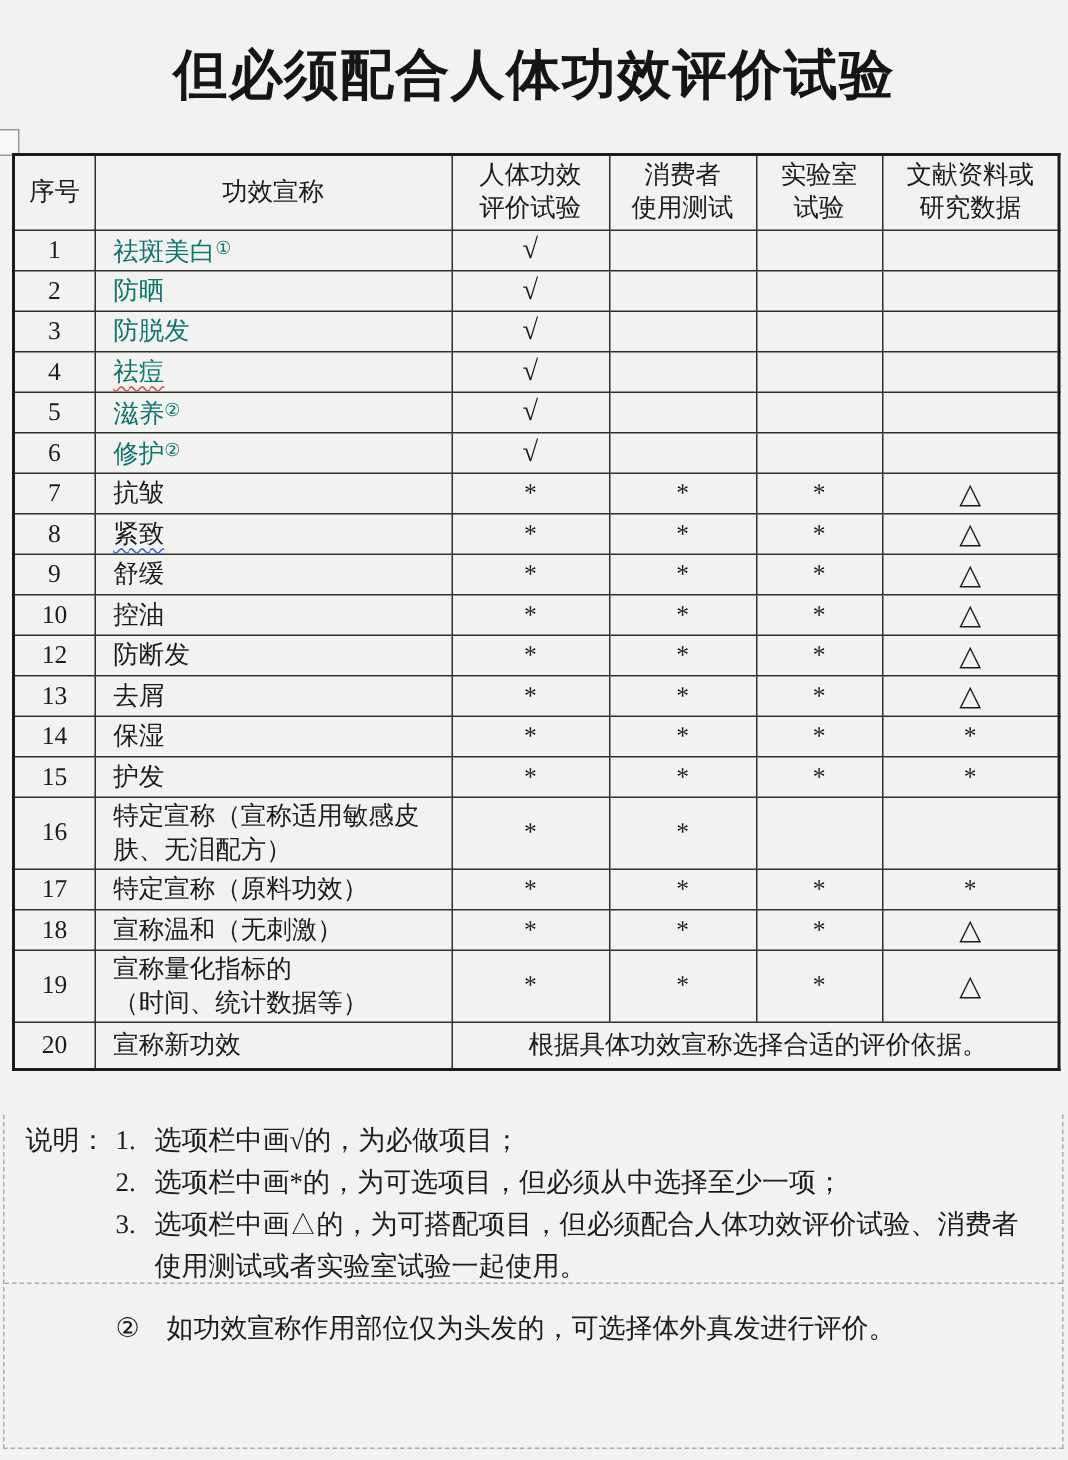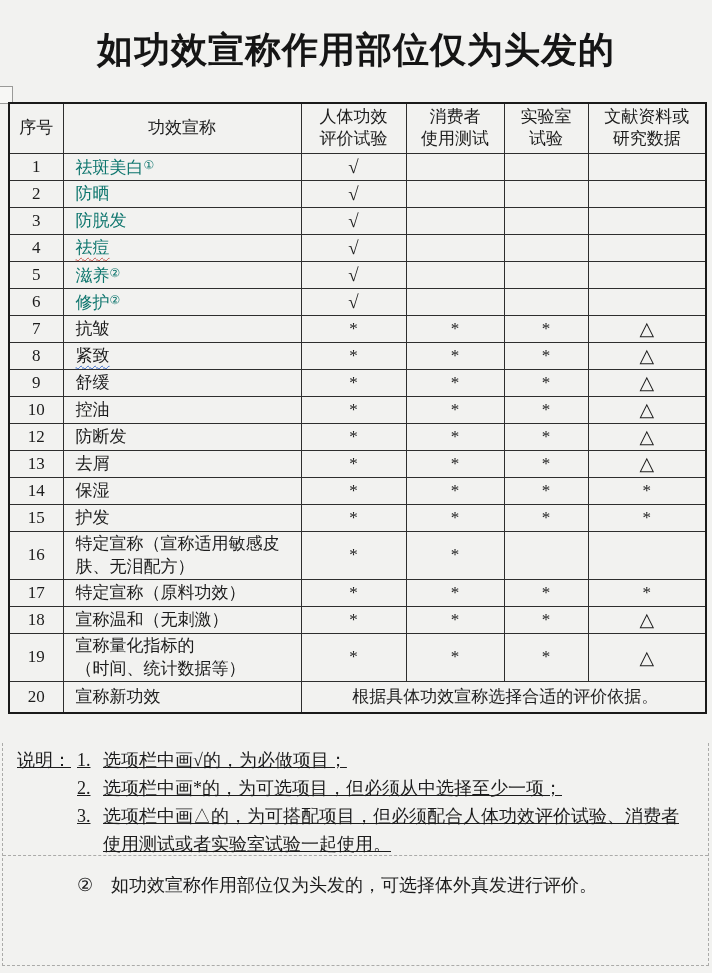--- a/index.html
+++ b/index.html
@@ -53,36 +53,36 @@
   td.mark.check { font-size:19px; }
   td.mark.tri { font-size:19px; }
   td.merged { text-align:center; padding-left:4px; }
   
   .notes-wrap {
     position:absolute; left:2px; right:3px; top:743px; height:223px;
     border-left:1px dashed #ababa9; border-right:1px dashed #ababa9;
     border-bottom:1px dashed #ababa9;
     font-size:18px; line-height:28px; color:#1c1c1c;
   }
-  .note-block.first { padding-top:3px; height:113px; border-bottom:1px dashed #ababa9;text-decoration:underline; }
+  .note-block.first { padding-top:3px; height:113px; border-bottom:1px dashed #ababa9; }
   .note-block.second { padding-top:15px; }
   .nrow { display:flex; align-items:flex-start; }
   .nlabel { width:74px; padding-left:14px; flex:0 0 auto; }
   .nmark  { width:26px; flex:0 0 auto; }
   .nmark.circ { width:34px; }
   .ntext  { flex:1 1 auto; padding-right:16px; }
 </style>
 </head>
 <body>
 
 <div class="page">
 
   <div class="artifact"></div>
 
-  <div class="title">如功效宣称作用部位仅为头发的</div>
+  <div class="title">但必须配合人体功效评价试验</div>
 
   <table class="req">
     <colgroup>
       <col style="width:54px">
         <col style="width:238px">
         <col style="width:105px">
       <col style="width:98px">
         <col style="width:84px">
         <col style="width:118px">
     </colgroup>

